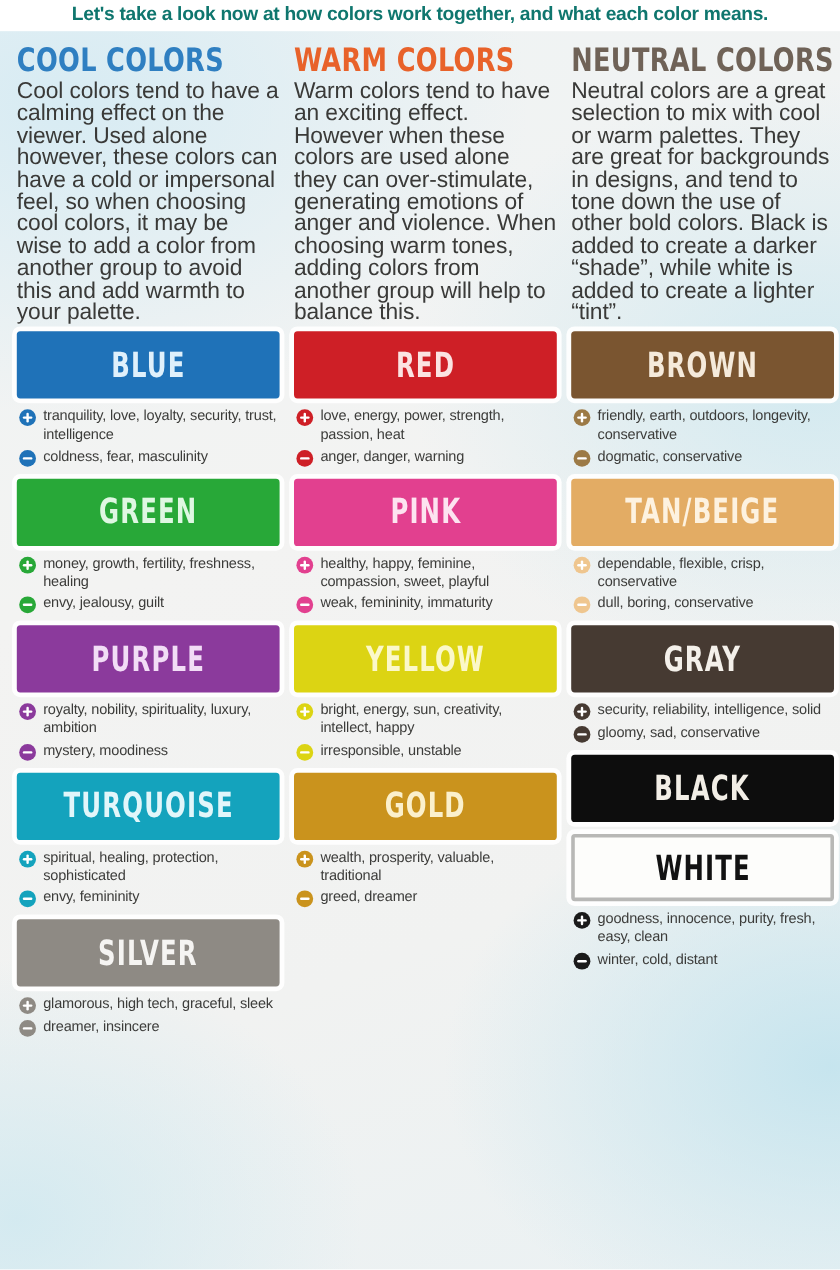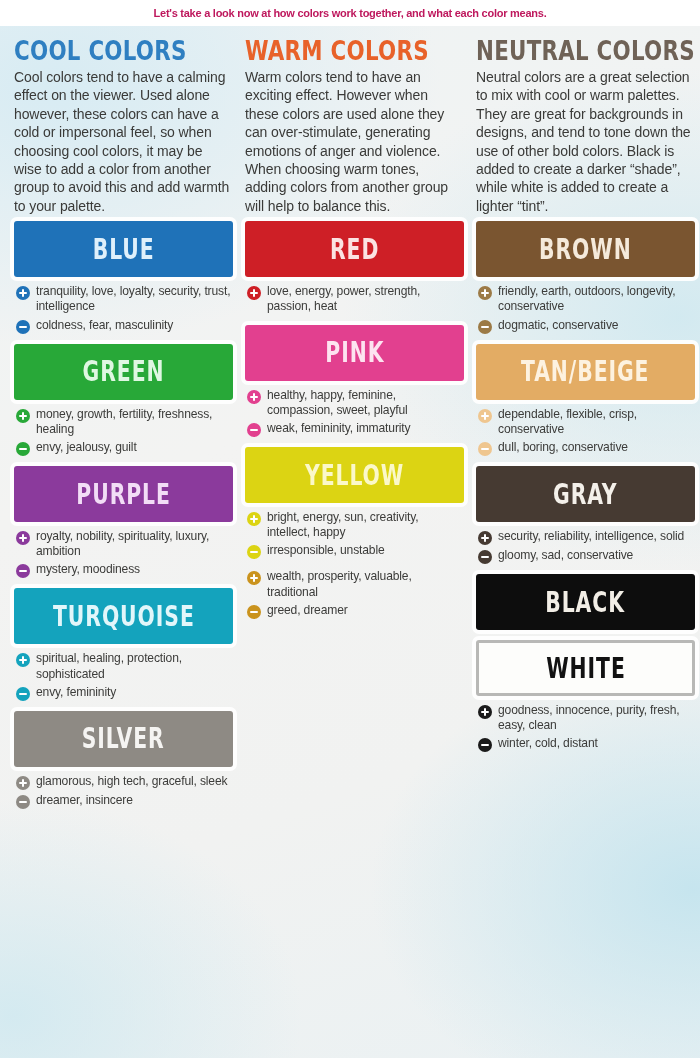--- a/index.html
+++ b/index.html
@@ -31,23 +31,23 @@
     position: absolute;
     left: 0; top: 0;
     width: 700px;
     height: 26px;
     background: #ffffff;
     display: flex;
     align-items: center;
     justify-content: center;
   }
   .headline {
-    font-size: 11px;
+    font-size: 16px;
     font-weight: bold;
-    color: #be185d;
+    color: #0f766e;
     letter-spacing: -0.25px;
     white-space: nowrap;
   }
 
   
   .columns {
     position: absolute;
     left: 0; top: 26px;
     width: 700px;
     display: flex;
@@ -69,21 +69,21 @@
     margin: 0 0 2px 0;
     transform: scaleX(0.88);
     transform-origin: left center;
     white-space: nowrap;
   }
   .col-title.cool { color: #2f7fc1; }
   .col-title.warm { color: #e8622a; }
   .col-title.neutral { color: #6f6257; }
 
   .col-intro {
-    font-size: 14px;
+    font-size: 19px;
     line-height: 18.4px;
     color: #3a3a38;
     letter-spacing: -0.1px;
     margin: 0;
   }
 
   
   .swatch-list {
     margin-top: 6px;
   }
@@ -255,20 +255,24 @@
         <div class="swatch-list">
           <div class="swatch-entry">
             <div class="swatch" style="background: rgb(206, 31, 38);">
               <span class="swatch-name" style="color: rgb(251, 227, 226);">RED</span>
             </div>
             <div class="traits">
               <div class="trait">
                 <span class="badge plus" style="background: rgb(206, 31, 38);"></span>
                 <span class="trait-text">love, energy, power, strength, passion, heat</span>
               </div>
+              <div class="trait">
+                <span class="badge minus" style="background: rgb(206, 31, 38);"></span>
+                <span class="trait-text">anger, danger, warning</span>
+              </div>
             </div>
           </div>
           <div class="swatch-entry">
             <div class="swatch" style="background: rgb(226, 64, 143);">
               <span class="swatch-name" style="color: rgb(253, 227, 240);">PINK</span>
             </div>
             <div class="traits">
               <div class="trait">
                 <span class="badge plus" style="background: rgb(226, 64, 143);"></span>
                 <span class="trait-text">healthy, happy, feminine, compassion, sweet, playful</span>
@@ -288,20 +292,23 @@
                 <span class="badge plus" style="background: rgb(220, 212, 19);"></span>
                 <span class="trait-text">bright, energy, sun, creativity, intellect, happy</span>
               </div>
               <div class="trait">
                 <span class="badge minus" style="background: rgb(220, 212, 19);"></span>
                 <span class="trait-text">irresponsible, unstable</span>
               </div>
             </div>
           </div>
           <div class="swatch-entry">
+            <div class="swatch" style="background: rgb(202, 147, 29);">
+              <span class="swatch-name" style="color: rgb(251, 240, 204);">GOLD</span>
+            </div>
             <div class="traits">
               <div class="trait">
                 <span class="badge plus" style="background: rgb(202, 147, 29);"></span>
                 <span class="trait-text">wealth, prosperity, valuable, traditional</span>
               </div>
               <div class="trait">
                 <span class="badge minus" style="background: rgb(202, 147, 29);"></span>
                 <span class="trait-text">greed, dreamer</span>
               </div>
             </div>

